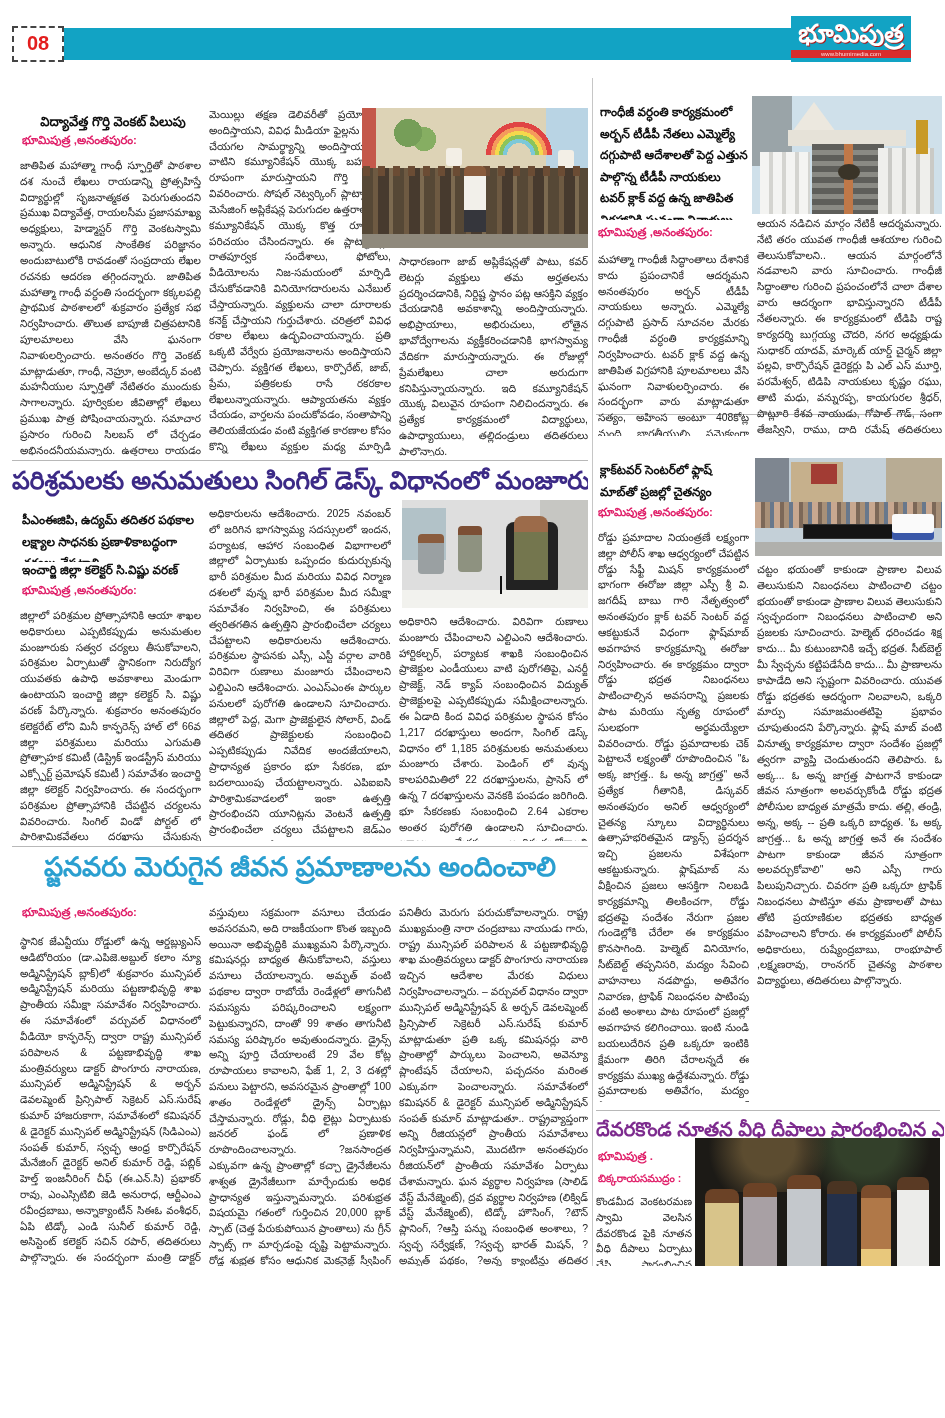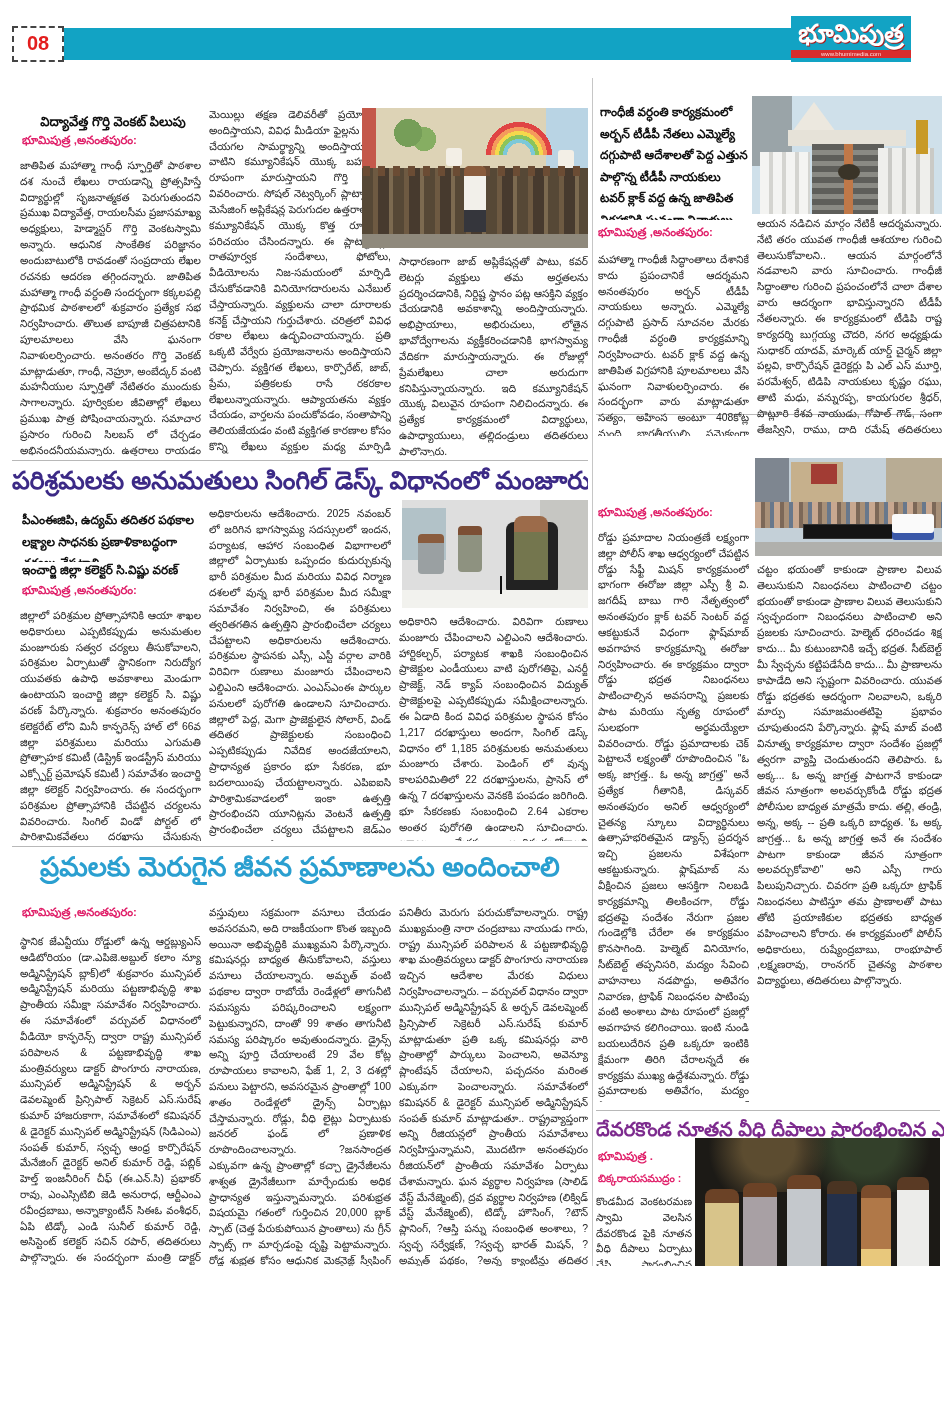--- a/index.html
+++ b/index.html
@@ -111,26 +111,27 @@
     <div class="abs" style="right:0;top:0;width:48px;height:108px;background:#c6c6c2;"></div>
     <div class="abs" style="left:0;top:8px;width:44px;height:52px;background:#b2c2c8;"></div>
     <div class="abs" style="left:16px;top:34px;width:26px;height:40px;background:linear-gradient(180deg,#8a5c3e 0 9px,#9aa0a2 9px 40px);border-radius:4px;"></div>
     <div class="abs" style="left:56px;top:26px;width:24px;height:46px;background:linear-gradient(180deg,#7c4f34 0 9px,#8e9280 9px 46px);border-radius:4px;"></div>
     <div class="abs" style="left:104px;top:22px;width:52px;height:74px;background:#222;border-radius:8px;"></div>
     <div class="abs" style="left:112px;top:16px;width:34px;height:64px;background:linear-gradient(180deg,#9c6b4a 0 16px,#74764e 16px 64px);border-radius:8px 8px 0 0;"></div>
     <div class="abs" style="left:0;bottom:0;width:186px;height:18px;background:#f2f2ee;"></div>
     <div class="abs" style="left:98px;bottom:14px;width:2px;height:18px;background:#111;"></div>
   </div>
 
-  <div class="abs headline h-a4" style="left:12px;top:852px;width:576px;height:40px;">ప్రమలకు మెరుగైన జీవన ప్రమాణాలను అందించాలి</div>
+  <div class="abs headline h-a4" style="left:12px;top:852px;width:576px;height:40px;">ప్జనవరు మెరుగైన జీవన ప్రమాణాలను అందించాలి</div>
   <div class="abs byline" style="left:22px;top:906px;width:178px;">భూమిపుత్ర ,అనంతపురం:</div>
   <div class="abs bt" style="left:20px;top:934px;width:181px;height:376px;">స్థానిక జేఎన్టీయు రోడ్డులో ఉన్న ఆర్డబ్ల్యుఎస్ ఆడిటోరియం (డా.ఎపిజె.అబ్దుల్ కలాం న్యూ అడ్మినిస్ట్రేషన్ బ్లాక్)లో శుక్రవారం మున్సిపల్ అడ్మినిస్ట్రేషన్ మరియు పట్టణాభివృద్ధి శాఖ ప్రాంతీయ సమీక్షా సమావేశం నిర్వహించారు. ఈ సమావేశంలో వర్చువల్ విధానంలో వీడియో కాన్ఫరెన్స్ ద్వారా రాష్ట్ర మున్సిపల్ పరిపాలన &amp; పట్టణాభివృద్ధి శాఖ మంత్రివర్యులు డాక్టర్ పొంగూరు నారాయణ, మున్సిపల్ అడ్మినిస్ట్రేషన్ &amp; అర్బన్ డెవలప్మెంట్ ప్రిన్సిపాల్ సెక్రెటర్ ఎస్.సురేష్ కుమార్ హాజరుకాగా, సమావేశంలో కమిషనర్ &amp; డైరెక్టర్ మున్సిపల్ అడ్మినిస్ట్రేషన్ (సిడిఎంఎ) సంపత్ కుమార్, స్వచ్ఛ ఆంధ్ర కార్పొరేషన్ మేనేజింగ్ డైరెక్టర్ అనిల్ కుమార్ రెడ్డి, పబ్లిక్ హెల్త్ ఇంజనీరింగ్ చీఫ్ (ఈ.ఎన్.సి) ప్రభాకర్ రావు, ఎంఎస్సిటిబి జెడి అనురాధ, ఆర్టీఎంఎ రవీంద్రబాబు, అన్నాక్యాంటీన్ సిఈఓ వంశీధర్, ఏపి టిడ్కో ఎండి సునీల్ కుమార్ రెడ్డి, అసిస్టెంట్ కలెక్టర్ సచిన్ రపార్, తదితరులు పాల్గొన్నారు. ఈ సందర్భంగా మంత్రి డాక్టర్ పొంగూరు నారాయణ మాట్లాడుతూ.. ప్రతి మున్సిపాలిటీలలో ప్రజలకు మెరుగైన జీవన ప్రమాణాలను అందించాలన్నారు. ప్రతి పౌరుడు ఆశించే ప్రాథమిక వసతులు, కనీస సౌకర్యాలు, తాగటానికి తాగునీరు, ఘన వ్యర్థాల నిర్వహణ (సాలిడ్ వేస్ట్ మేనేజ్మెంట్), ?మురుగు నీటి పారుదల వ్యవస్థ, ?వర్షపు నీటి కాలువలు, ?మెరుగైన రోడ్లు మరియు వీధి దీపాలు ఏర్పాటు, మౌలిక సదుపాయాలు అభివృద్ధి చేయాలన్నారు. మౌలిక సదుపాయాలను మెరుగుపరచడానికి ప్రజల నుంచి</div>
   <div class="abs bt" style="left:209px;top:905px;width:182px;height:405px;">వస్తువులు సక్రమంగా వసూలు చేయడం అవసరమని, అది రాజకీయంగా కొంత ఇబ్బంది అయినా అభివృద్ధికి ముఖ్యమని పేర్కొన్నారు. కమిషనర్లు బాధ్యత తీసుకోవాలని, వస్తులు వసూలు చేయాలన్నారు. అమృత్ వంటి పథకాల ద్వారా రాబోయే రెండేళ్లలో తాగునీటి సమస్యను పరిష్కరించాలని లక్ష్యంగా పెట్టుకున్నారని, దాంతో 99 శాతం తాగునీటి సమస్య పరిష్కారం అవుతుందన్నారు. డ్రైన్స్ అన్ని పూర్తి చేయాలంటే 29 వేల కోట్ల రూపాయలు కావాలని, ఫేజ్ 1, 2, 3 దశల్లో పనులు పెట్టారని, అవసరమైన ప్రాంతాల్లో 100 శాతం రెండేళ్లలో డ్రైన్స్ ఏర్పాట్లు చేస్తామన్నారు. రోడ్లు, వీధి లైట్లు ఏర్పాటుకు జనరల్ ఫండ్ లో ప్రణాళిక రూపొందించాలన్నారు. ?జనసాంద్రత ఎక్కువగా ఉన్న ప్రాంతాల్లో కచ్చా డ్రైనేజీలను శాశ్వత డ్రైనేజీలుగా మార్చేందుకు అధిక ప్రాధాన్యత ఇస్తున్నామన్నారు. పరిశుభ్రత విషయమై గతంలో గుర్తించిన 20,000 బ్లాక్ స్పాట్ (చెత్త పేరుకుపోయిన ప్రాంతాలు) ను గ్రీన్ స్పాట్స్ గా మార్చడంపై దృష్టి పెట్టామన్నారు. రోడ్ల శుభ్రత కోసం ఆధునిక మెకనైజ్డ్ స్వీపింగ్ మెషీన్లను వాడాలని సూచించారు. మున్సిపల్ అధికారులు తమ పరిధిలోని ప్రాంతాల్లో చెత్త నిర్వహణ మరియు డ్రైనేజీ వ్యవస్థపై ప్రత్యేక దృష్టి సారించి, ప్రజలకు మెరుగైన జీవన ప్రమాణాలను అందించాలన్నారు. ఎల్.ఆర్.ఎస్, టి.ఆర్.ఎస్ చాలా ముఖ్యం.. వీటిపై మున్సిపాలిటీలు దృష్టి సారించాలని, కమిషనర్లు వారి పరిధిలో వచ్చే గ్రీవెన్స్ ను పరిష్కరించాలన్నారు. అనంతరం సిడిఎంఎ వెబ్సైట్ ను మంత్రి వర్చువల్ గా ప్రారంభించారు.</div>
   <div class="abs bt" style="left:399px;top:905px;width:189px;height:405px;">పనితీరు మెరుగు పరుచుకోవాలన్నారు. రాష్ట్ర ముఖ్యమంత్రి నారా చంద్రబాబు నాయుడు గారు, రాష్ట్ర మున్సిపల్ పరిపాలన &amp; పట్టణాభివృద్ధి శాఖ మంత్రివర్యులు డాక్టర్ పొంగూరు నారాయణ ఇచ్చిన ఆదేశాల మేరకు విధులు నిర్వహించాలన్నారు. – వర్చువల్ విధానం ద్వారా మున్సిపల్ అడ్మినిస్ట్రేషన్ &amp; అర్బన్ డెవలప్మెంట్ ప్రిన్సిపాల్ సెక్రెటరీ ఎస్.సురేష్ కుమార్ మాట్లాడుతూ ప్రతి ఒక్క కమిషనర్లు వారి ప్రాంతాల్లో పార్కులు పెంచాలని, అవెన్యూ ప్లాంటేషన్ చేయాలని, పచ్చదనం మరింత ఎక్కువగా పెంచాలన్నారు. సమావేశంలో కమిషనర్ &amp; డైరెక్టర్ మున్సిపల్ అడ్మినిస్ట్రేషన్ సంపత్ కుమార్ మాట్లాడుతూ.. రాష్ట్రవ్యాప్తంగా అన్ని రీజియన్లలో ప్రాంతీయ సమావేశాలు నిర్వహిస్తున్నామని, మొదటిగా అనంతపురం రీజియన్‌లో ప్రాంతీయ సమావేశం ఏర్పాటు చేశామన్నారు. ఘన వ్యర్థాల నిర్వహణ (సాలిడ్ వేస్ట్ మేనేజ్మెంట్), ద్రవ వ్యర్థాల నిర్వహణ (లిక్విడ్ వేస్ట్ మేనేజ్మెంట్), టిడ్కో హౌసింగ్, ?టౌన్ ప్లానింగ్, ?ఆస్తి పన్ను సంబంధిత అంశాలు, ?స్వచ్ఛ సర్వేక్షణ్, ?స్వచ్ఛ భారత్ మిషన్, ?అమృత్ పథకం, ?అన్న క్యాంటీన్లు తదితర అంశాలపై పూర్తి స్థాయిలో చర్చ నిర్వహించారు.</div>
 
+  <div class="abs lead" style="left:600px;top:460px;width:150px;height:44px;">క్లాక్‌టవర్ సెంటర్‌లో ఫ్లాష్ మాబ్‌తో ప్రజల్లో చైతన్యం</div>
   <div class="abs byline" style="left:598px;top:506px;width:150px;">భూమిపుత్ర ,అనంతపురం:</div>
   <div class="abs bt" style="left:598px;top:530px;width:151px;height:572px;">రోడ్డు ప్రమాదాల నియంత్రణే లక్ష్యంగా జిల్లా పోలీస్ శాఖ ఆధ్వర్యంలో చేపట్టిన రోడ్డు సేఫ్టీ మిషన్ కార్యక్రమంలో భాగంగా ఈరోజు జిల్లా ఎస్పీ శ్రీ వి. జగదీష్ బాబు గారి నేతృత్వంలో అనంతపురం క్లాక్ టవర్ సెంటర్ వద్ద ఆకట్టుకునే విధంగా ఫ్లాష్‌మాబ్ అవగాహన కార్యక్రమాన్ని ఈరోజు నిర్వహించారు. ఈ కార్యక్రమం ద్వారా రోడ్డు భద్రత నిబంధనలు పాటించాల్సిన అవసరాన్ని ప్రజలకు పాట మరియు నృత్య రూపంలో సులభంగా అర్థమయ్యేలా వివరించారు. రోడ్డు ప్రమాదాలకు చెక్ పెట్టాలనే లక్ష్యంతో రూపొందించిన "ఓ అక్క జాగ్రత్త.. ఓ అన్న జాగ్రత్త" అనే ప్రత్యేక గీతానికి, డిస్కవర్ అనంతపురం అనిల్ ఆధ్వర్యంలో చైతన్య స్కూలు విద్యార్థినులు ఉత్సాహభరితమైన డ్యాన్స్ ప్రదర్శన ఇచ్చి ప్రజలను విశేషంగా ఆకట్టుకున్నారు. ఫ్లాష్‌మాబ్ ను వీక్షించిన ప్రజలు ఆసక్తిగా నిలబడి కార్యక్రమాన్ని తిలకించగా, రోడ్డు భద్రతపై సందేశం నేరుగా ప్రజల గుండెల్లోకి చేరేలా ఈ కార్యక్రమం కొనసాగింది. హెల్మెట్ వినియోగం, సీట్‌బెల్ట్ తప్పనిసరి, మద్యం సేవించి వాహనాలు నడపొద్దు, అతివేగం నివారణ, ట్రాఫిక్ నిబంధనల పాటింపు వంటి అంశాలు పాట రూపంలో ప్రజల్లో అవగాహన కలిగించాయి. ఇంటి నుండి బయలుదేరిన ప్రతి ఒక్కరూ ఇంటికి క్షేమంగా తిరిగి చేరాలన్నదే ఈ కార్యక్రమ ముఖ్య ఉద్దేశమన్నారు. రోడ్డు ప్రమాదాలకు అతివేగం, మద్యం సేవించి వాహనాలు నడపడం, హెల్మెట్ మరియు సీట్‌బెల్ట్ వినియోగం లేకపోవడం, ట్రాఫిక్ నిబంధనల నిర్లక్ష్యం వంటివే ప్రధాన కారణాలని తెలిపారు.</div>
   <div class="abs bt" style="left:757px;top:562px;width:185px;height:540px;">చట్టం భయంతో కాకుండా ప్రాణాల విలువ తెలుసుకుని నిబంధనలు పాటించాలి చట్టం భయంతో కాకుండా ప్రాణాల విలువ తెలుసుకుని స్వచ్ఛందంగా నిబంధనలు పాటించాలి అని ప్రజలకు సూచించారు. హెల్మెట్ ధరించడం శిక్ష కాదు... మీ కుటుంబానికి ఇచ్చే భద్రత. సీట్‌బెల్ట్ మీ స్వేచ్ఛను కట్టిపడేసేది కాదు... మీ ప్రాణాలను కాపాడేది అని స్పష్టంగా వివరించారు. యువత రోడ్డు భద్రతకు ఆదర్శంగా నిలవాలని, ఒక్కరి మార్పు సమాజమంతటిపై ప్రభావం చూపుతుందని పేర్కొన్నారు. ఫ్లాష్ మాబ్ వంటి వినూత్న కార్యక్రమాల ద్వారా సందేశం ప్రజల్లో త్వరగా వ్యాప్తి చెందుతుందని తెలిపారు. ఓ అక్క... ఓ అన్న జాగ్రత్త పాటగానే కాకుండా జీవన సూత్రంగా అలవర్చుకోండి రోడ్డు భద్రత పోలీసుల బాధ్యత మాత్రమే కాదు. తల్లి, తండ్రి, అన్న, అక్క -- ప్రతి ఒక్కరి బాధ్యత. 'ఓ అక్క జాగ్రత్త... ఓ అన్న జాగ్రత్త అనే ఈ సందేశం పాటగా కాకుండా జీవన సూత్రంగా అలవర్చుకోవాలి" అని ఎస్పీ గారు పిలుపునిచ్చారు. చివరగా ప్రతి ఒక్కరూ ట్రాఫిక్ నిబంధనలు పాటిస్తూ తమ ప్రాణాలతో పాటు తోటి ప్రయాణికుల భద్రతకు బాధ్యత వహించాలని కోరారు. ఈ కార్యక్రమంలో పోలీస్ అధికారులు, రుష్యేంద్రబాబు, రాంభూపాల్ ,లక్ష్మణరావు, రాంనగర్ చైతన్య పాఠశాల విద్యార్థులు, తదితరులు పాల్గొన్నారు.</div>
 
   <div class="photo" style="left:755px;top:458px;width:187px;height:98px;background:#c4d0d8;">
     <div class="abs" style="left:0;top:0;width:34px;height:52px;background:#7e8690;"></div>
     <div class="abs" style="left:36px;top:4px;width:52px;height:44px;background:#c6b08c;"></div>
     <div class="abs" style="left:56px;top:6px;width:26px;height:20px;background:#a23c34;"></div>
     <div class="abs" style="right:0;top:0;width:56px;height:48px;background:#b8ac94;"></div>
     <div class="abs" style="left:0;top:44px;width:187px;height:26px;background:repeating-linear-gradient(90deg,#c8a890 0 6px,#7c6858 6px 10px,#a89078 10px 15px,#68788c 15px 19px);"></div>

